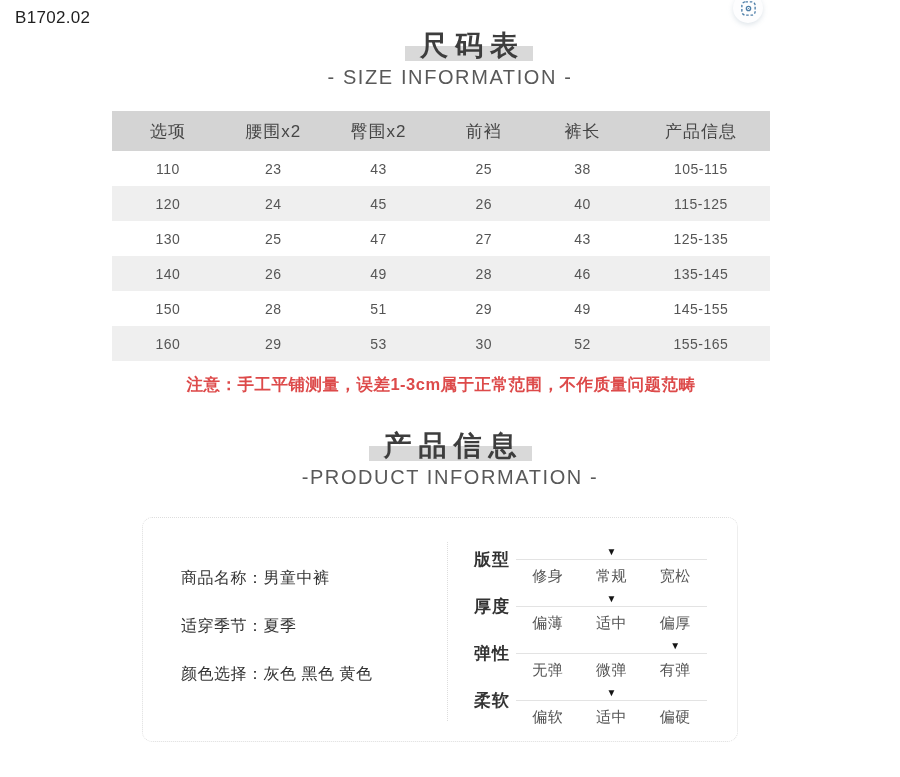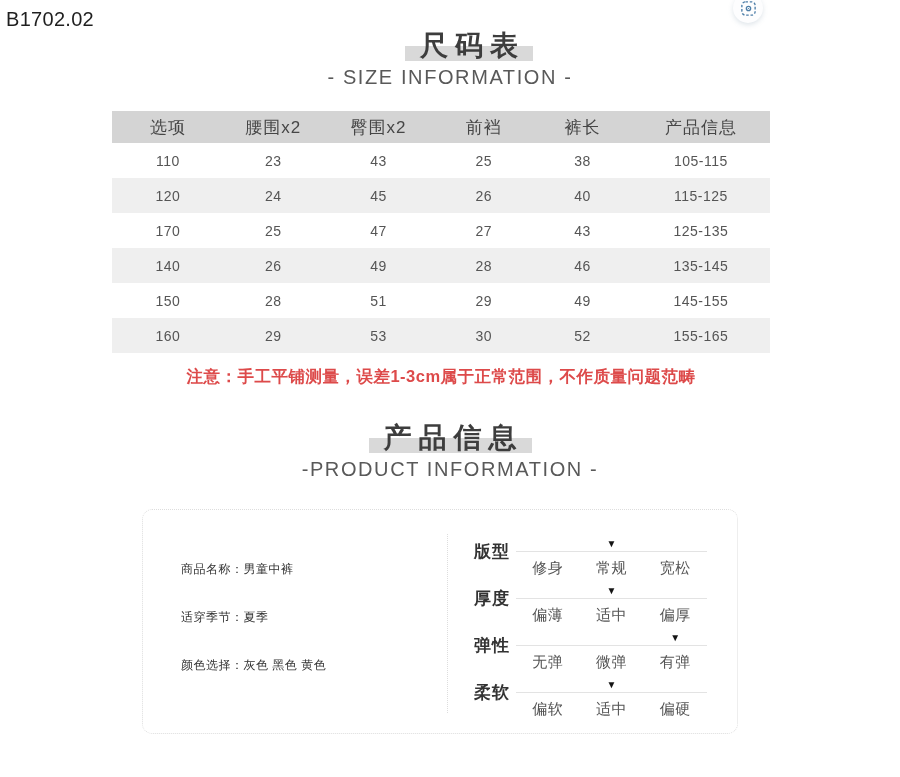--- a/index.html
+++ b/index.html
@@ -1,51 +1,51 @@
 <!DOCTYPE html>
 <html><head>
 <meta charset="utf-8">
 <style>
   * { margin:0; padding:0; box-sizing:border-box; }
   html,body { background:#fff; }
   body { font-family:"Liberation Sans","DejaVu Sans",sans-serif; }
   .page { position:relative; width:900px; height:777px; background:#fff; overflow:hidden; }
 
-  .sku { position:absolute; top:8px; left:6px; font-size:20px; color:#1f1f1f; letter-spacing:.3px; }
+  .sku { position:absolute; top:8px; left:15px; font-size:17px; color:#1f1f1f; letter-spacing:.3px; }
 
   .scan-btn { position:absolute; top:-7px; left:733px; width:30px; height:30px; border-radius:50%;
               background:#fdfdfe; box-shadow:0 2px 5px rgba(110,135,160,.22);
               display:flex; align-items:center; justify-content:center; cursor:pointer; }
   .scan-btn svg { display:block; }
 
   .sec-title { text-align:center; }
   .sec-title.first { padding-top:29px;padding-left:38px; }
   .sec-title.second { margin-top:33px; }
   .title-text { display:inline-block; position:relative; z-index:0; font-size:28px; font-weight:bold;
                 color:#3d3d3d; letter-spacing:7px; padding:0 8px 0 15px; line-height:33px; }
   .title-text::after { content:""; position:absolute; z-index:-1; left:0; right:0; bottom:1px;
                        height:15px; background:#d9d9d9; }
   .subtitle { text-align:center; font-size:20px; color:#595959; letter-spacing:1.6px; margin-top:4px; }
 
   table.size-table { width:658px; margin:22px 0 0 112px; border-collapse:collapse; table-layout:fixed; }
   .size-table col.c0 { width:17%; } .size-table col.c1 { width:15%; }
   .size-table col.c2 { width:17%; } .size-table col.c3 { width:15%; }
   .size-table col.c4 { width:15%; } .size-table col.c5 { width:21%; }
-  .size-table th { height:32px; background:#d4d4d4; font-size:17px; font-weight:500; color:#464646;
+  .size-table th { height:40px; background:#d4d4d4; font-size:17px; font-weight:500; color:#464646;
                    text-align:center; letter-spacing:1px; }
   .size-table td { height:35px; font-size:14px; color:#555; text-align:center; letter-spacing:.5px; }
   .size-table tbody tr:nth-child(even) { background:#efefef; }
 
   .note { width:658px; margin:13px 0 0 112px; text-align:center; font-size:16.5px; font-weight:700;
           color:#dd4a4a; letter-spacing:.5px; }
 
   .product-box { width:596px; height:225px; margin:28px 0 0 142px; border:1px dotted #ddd;
                  border-radius:10px; display:flex; }
   .pb-left { width:304px; padding:50px 0 0 38px; display:flex; flex-direction:column; gap:29px; }
-  .detail-row { font-size:12px; color:#333; line-height:19px; letter-spacing:.5px; }
+  .detail-row { font-size:16px; color:#333; line-height:19px; letter-spacing:.5px; }
   .pb-divider { width:0; border-left:1px dotted #ddd; margin:24px 0 20px; }
   .pb-right { flex:1; padding:28px 30px 0 26px;font-family:Liberation Serif, serif; }
 
   .attr-row { display:flex; margin-bottom:7px; }
   .attr-label { width:42px; font-size:17px; font-weight:600; color:#333; line-height:24px;
                 padding-top:2px; letter-spacing:1px; flex:none; }
   .attr-scale { flex:1; position:relative; padding-top:13px; }
   .attr-arrow { position:absolute; top:1px; transform:translateX(-50%); font-size:10px; line-height:10px;
                 color:#141414; }
   .sel-1 .attr-arrow { left:50%; }
@@ -106,21 +106,21 @@
       </tr>
       <tr>
         <td>120</td>
         <td>24</td>
         <td>45</td>
         <td>26</td>
         <td>40</td>
         <td>115-125</td>
       </tr>
       <tr>
-        <td>170</td>
+        <td>130</td>
         <td>25</td>
         <td>47</td>
         <td>27</td>
         <td>43</td>
         <td>125-135</td>
       </tr>
       <tr>
         <td>140</td>
         <td>26</td>
         <td>49</td>

